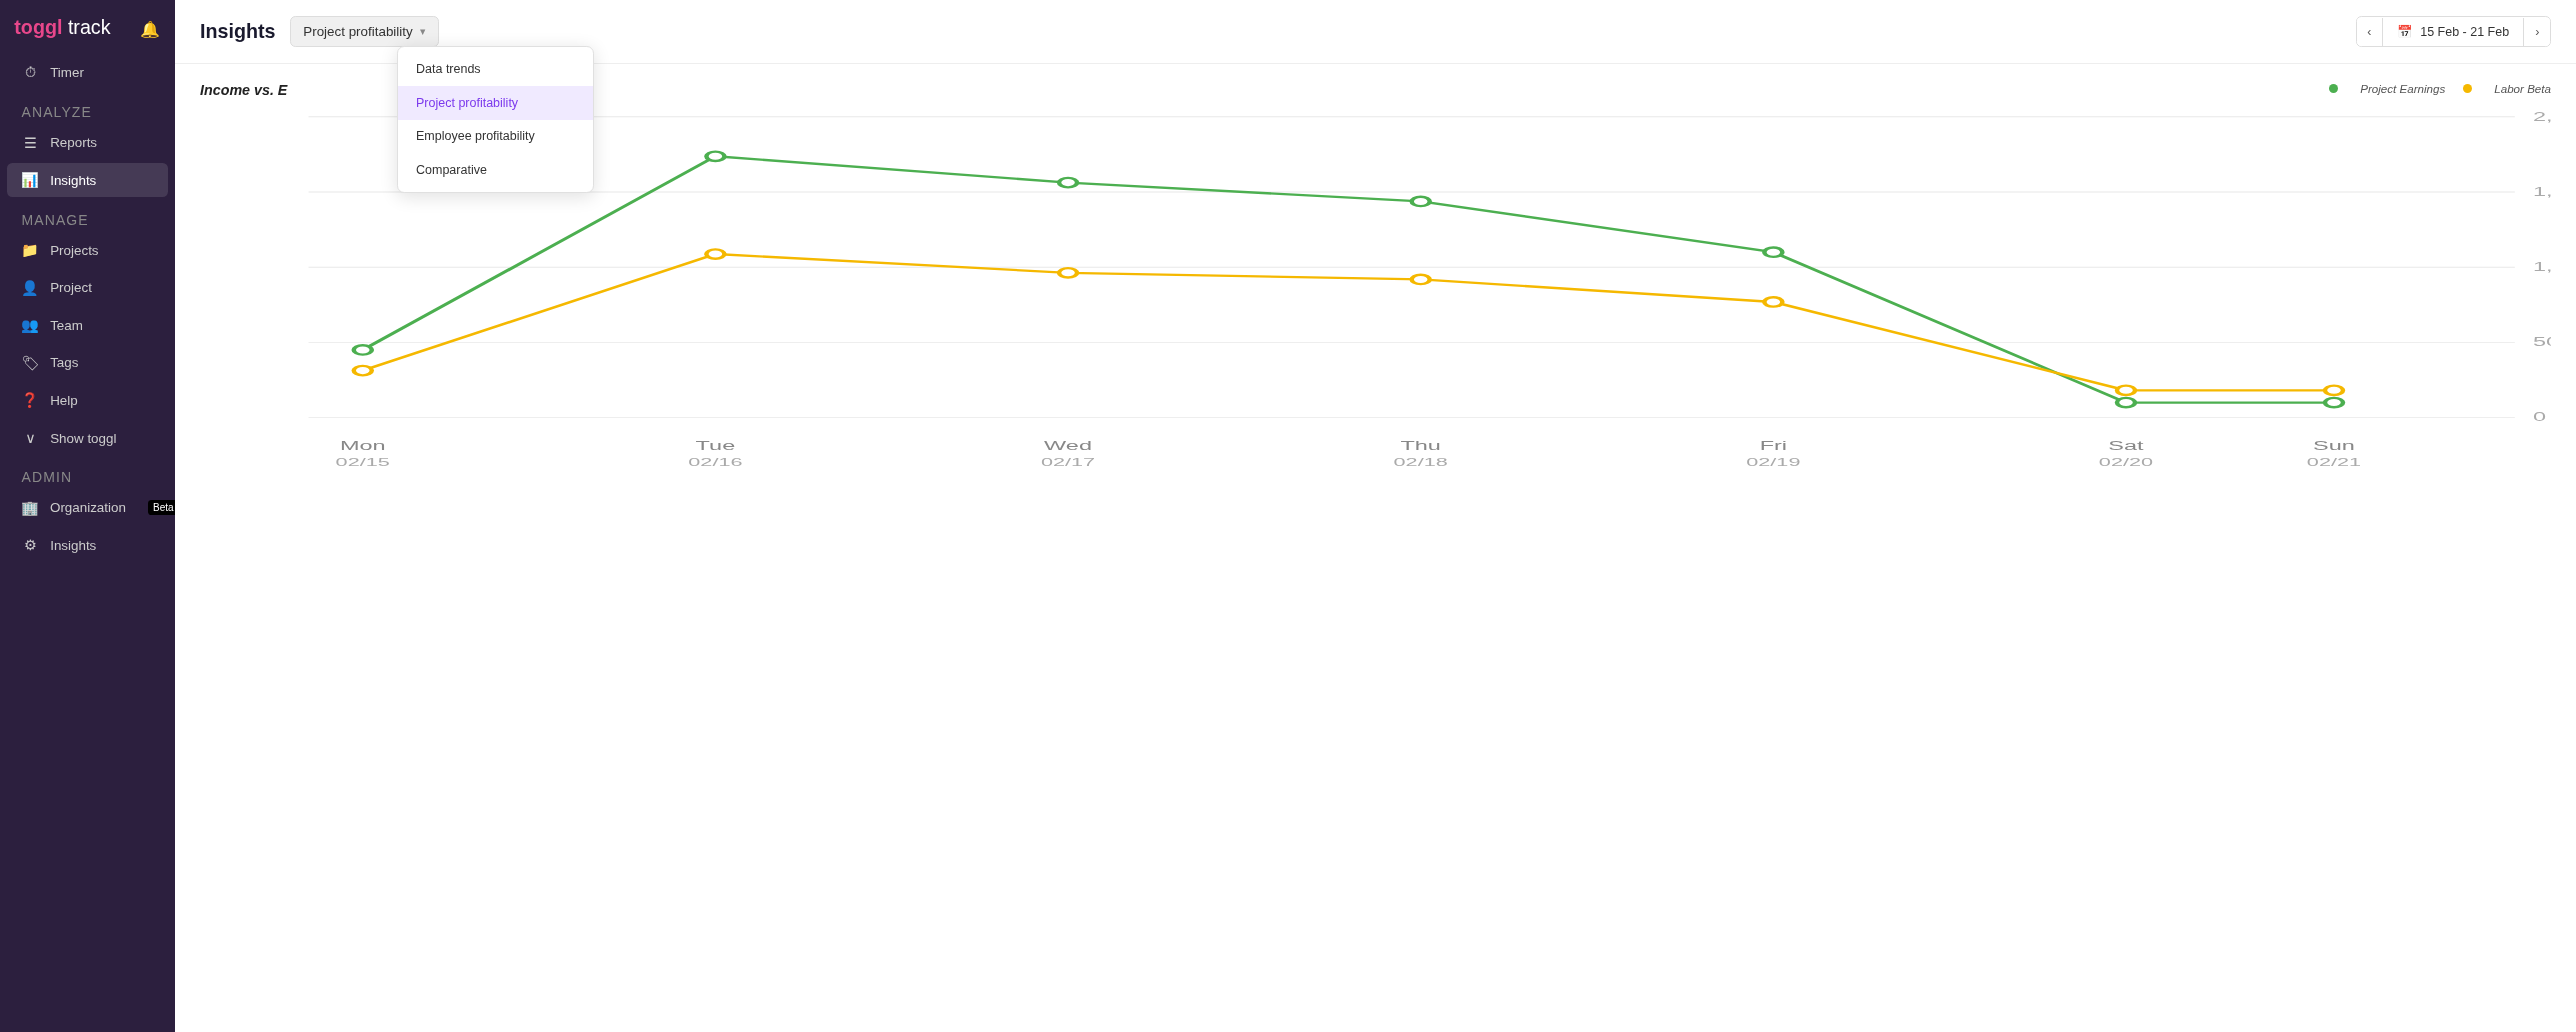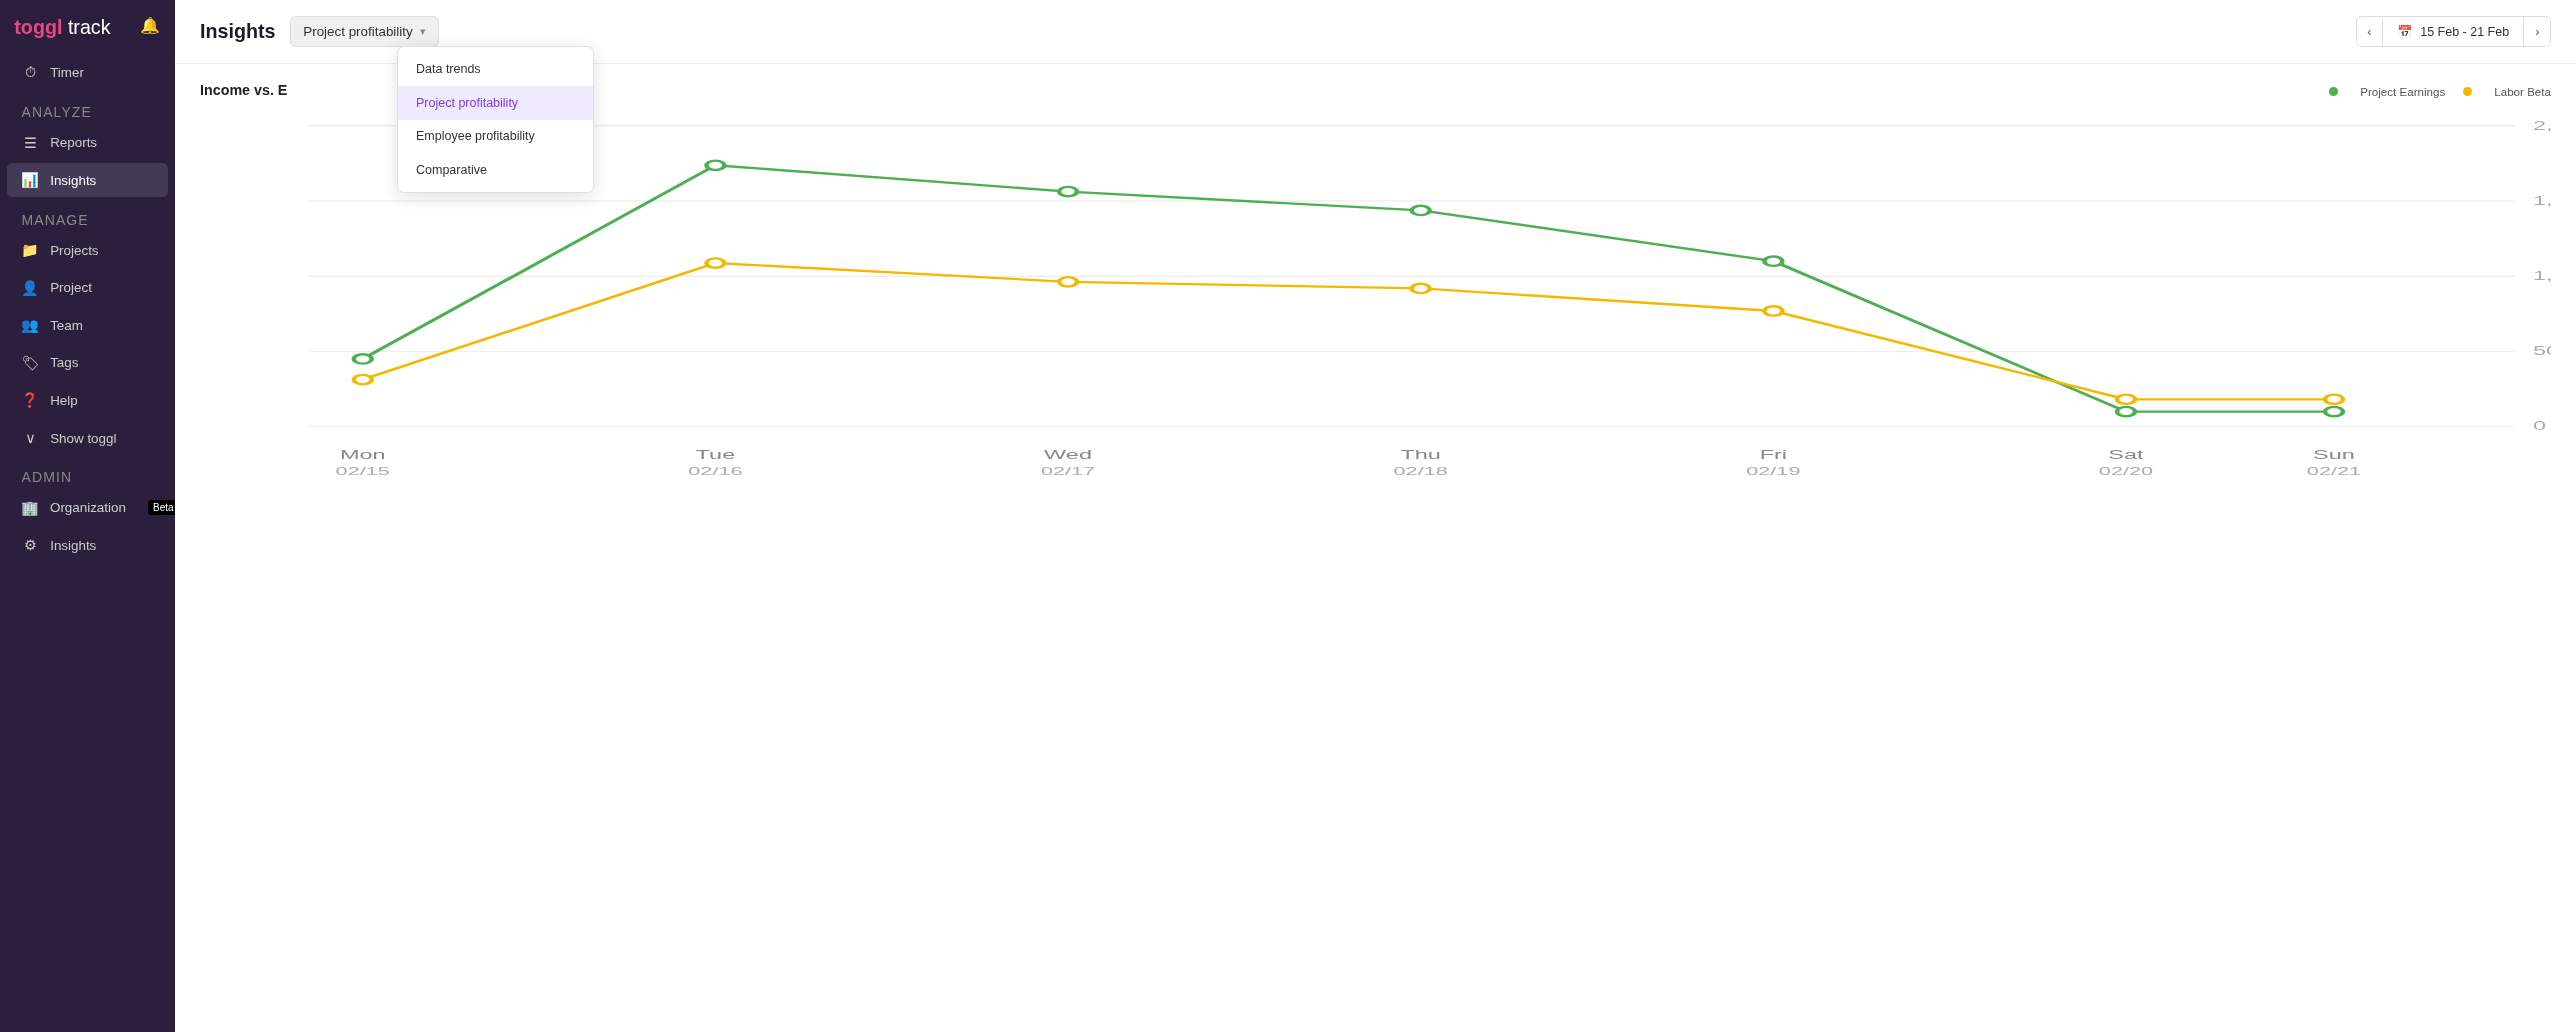--- a/index.html
+++ b/index.html
@@ -12,21 +12,21 @@
       background: #2c1f3e;
       color: #fff;
       display: flex;
       flex-direction: column;
       padding: 0;
       height: 100vh;
       overflow-y: auto;
     }
     .sidebar-logo {
       display: flex;
-      align-items: flex-start;
+      align-items: flex-end;
       justify-content: space-between;
       padding: 16px 14.3px 14.3px 14.3px;
     }
     .logo-text {
       font-size: 19.7px;
       font-weight: 700;
       color: #e8478b;
     }
     .logo-text span { color: #fff; font-weight: 300; }
     .bell-icon { color: #aaa; font-size: 16px; cursor: pointer; }
@@ -156,23 +156,23 @@
 
     
     .chart-container {
       flex: 1;
       padding: 18px 25px 18px 25px;
       position: relative;
       overflow: hidden;
     }
     .chart-header {
       display: flex;
-      align-items: flex-end;
+      align-items: flex-start;
       justify-content: space-between;
-      margin-bottom: 9px;
+      font-style: italic;
     }
     .chart-title {
       font-size: 14.3px;
       font-weight: 600;
       color: #222;
     }
     .chart-legend {
       display: flex;
       align-items: center;
       gap: 18px;

